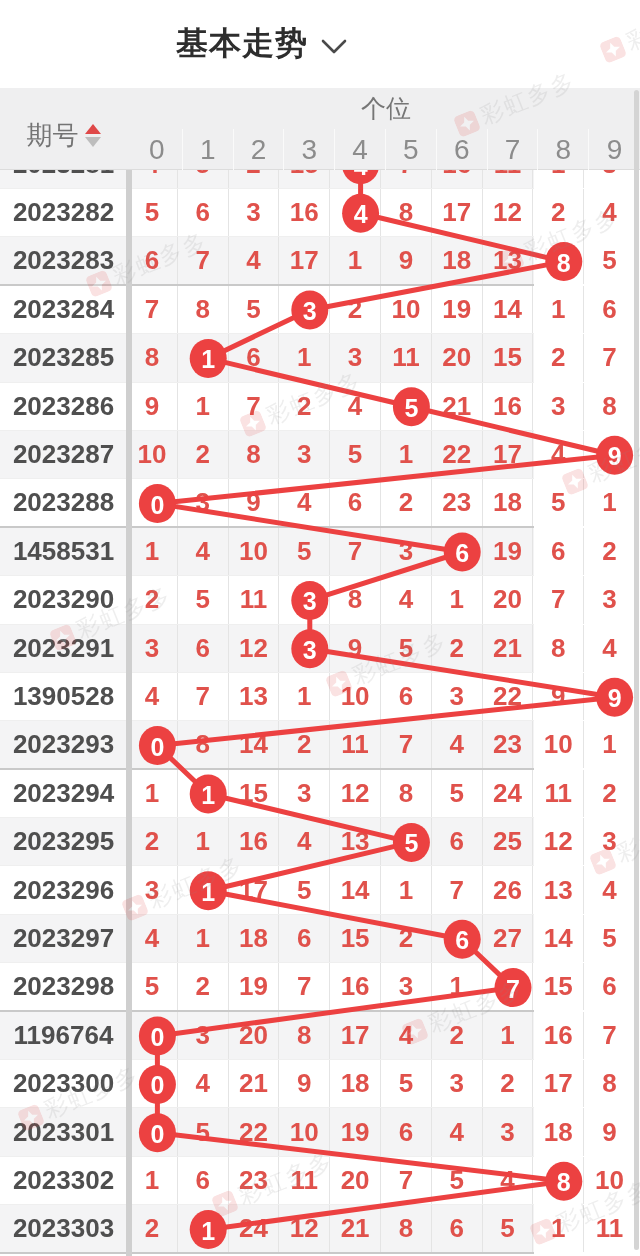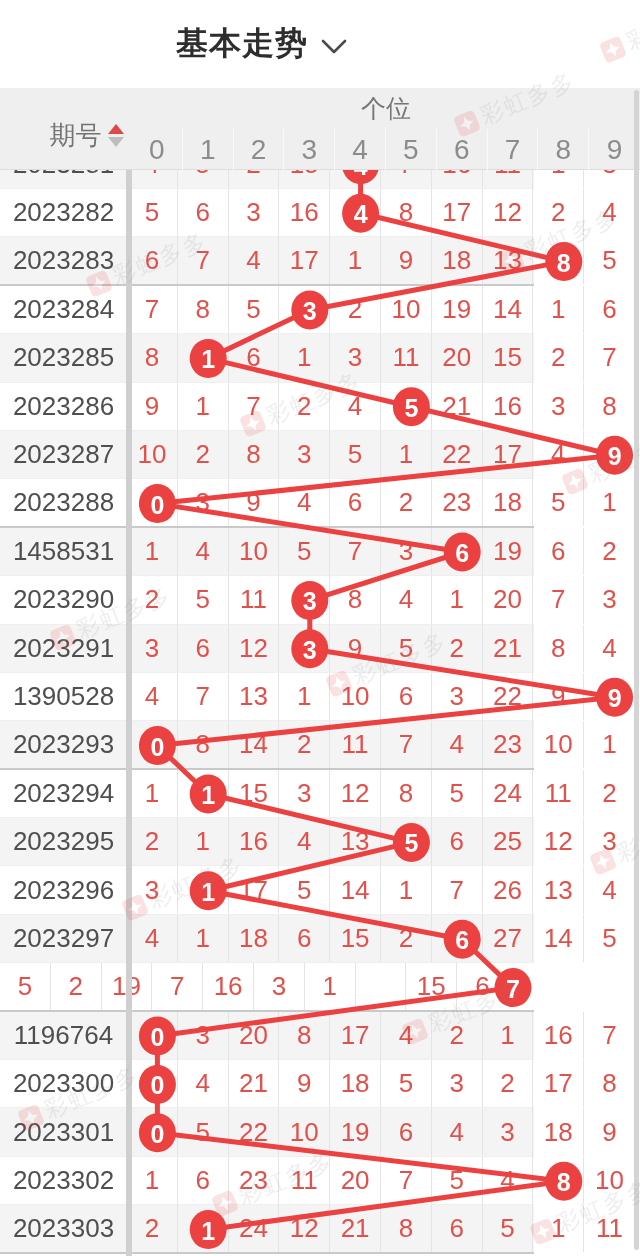--- a/index.html
+++ b/index.html
@@ -17,40 +17,40 @@
   .title-text { font-size:32px; font-weight:700; color:#2d2d2d; letter-spacing:1px; }
   .chevron { display:block; margin-top:6px; }
   
   .thead {
     position:absolute; top:88px; left:0; width:640px; height:82px;
     background:#efeff0; border-bottom:1px solid #dcdcdc; z-index:5;
   }
   .period-head {
     position:absolute; left:0; top:0; width:127px; height:95px;
     display:flex; align-items:center; justify-content:center; gap:6px;
-    font-size:26px; color:#747474;margin-left:23px;
+    font-size:26px; color:#747474;
   }
   .sort { display:flex; flex-direction:column; gap:3px; cursor:pointer; }
   .tri-up   { width:0; height:0; border-left:8px solid transparent; border-right:8px solid transparent; border-bottom:10px solid #df4848; }
   .tri-down { width:0; height:0; border-left:8px solid transparent; border-right:8px solid transparent; border-top:10px solid #bdbdbd; }
   .group-head {
     position:absolute; left:132px; top:0; width:508px; height:41px;
     display:flex; align-items:center; justify-content:center;
     font-size:25px; color:#767676;
   }
   .digit-row { position:absolute; left:132px; top:41px; width:508px; height:41px; display:flex; }
   .digit-cell {
     width:50.8px; display:flex; align-items:center; justify-content:center;
     font-size:28px; color:#8c8c8c; border-right:1px solid #fafafa;
   }
   .digit-cell:last-child { border-right:none; }
   
   .body-clip { position:absolute; top:170px; left:0; width:640px; height:1086px; overflow:hidden; z-index:1; }
   .rows { position:absolute; top:-29.4px; left:0; width:640px; }
-  .row { display:flex; width:534px; height:48.4px; background:#fff; border-bottom:1px solid #efefef; }
+  .row { display:flex; width:534px; height:48.4px; background:#fff; border-bottom:1px solid #efefef;font-weight:bold; }
   .row.alt { background:#f4f4f5; }
   .row.group-end { border-bottom:2px solid #c9c9c9; }
   .period-cell {
     width:127px; flex:none; display:flex; align-items:center; justify-content:center;
     font-size:26px; color:#4f4f4f;
   }
   .val-cell {
     width:50.8px; flex:none; display:flex; align-items:center; justify-content:center;
     font-size:26px; color:#e0514b; border-right:1px solid #e4e4e4;
   }
@@ -320,20 +320,21 @@
           <div class="val-cell">18</div>
           <div class="val-cell">6</div>
           <div class="val-cell">15</div>
           <div class="val-cell">2</div>
           <div class="val-cell"></div>
           <div class="val-cell">27</div>
           <div class="val-cell">14</div>
           <div class="val-cell last">5</div>
         </div>
         <div class="row group-end">
+          <div class="period-cell">2023298</div>
           <div class="val-cell">5</div>
           <div class="val-cell">2</div>
           <div class="val-cell">19</div>
           <div class="val-cell">7</div>
           <div class="val-cell">16</div>
           <div class="val-cell">3</div>
           <div class="val-cell">1</div>
           <div class="val-cell"></div>
           <div class="val-cell">15</div>
           <div class="val-cell last">6</div>

